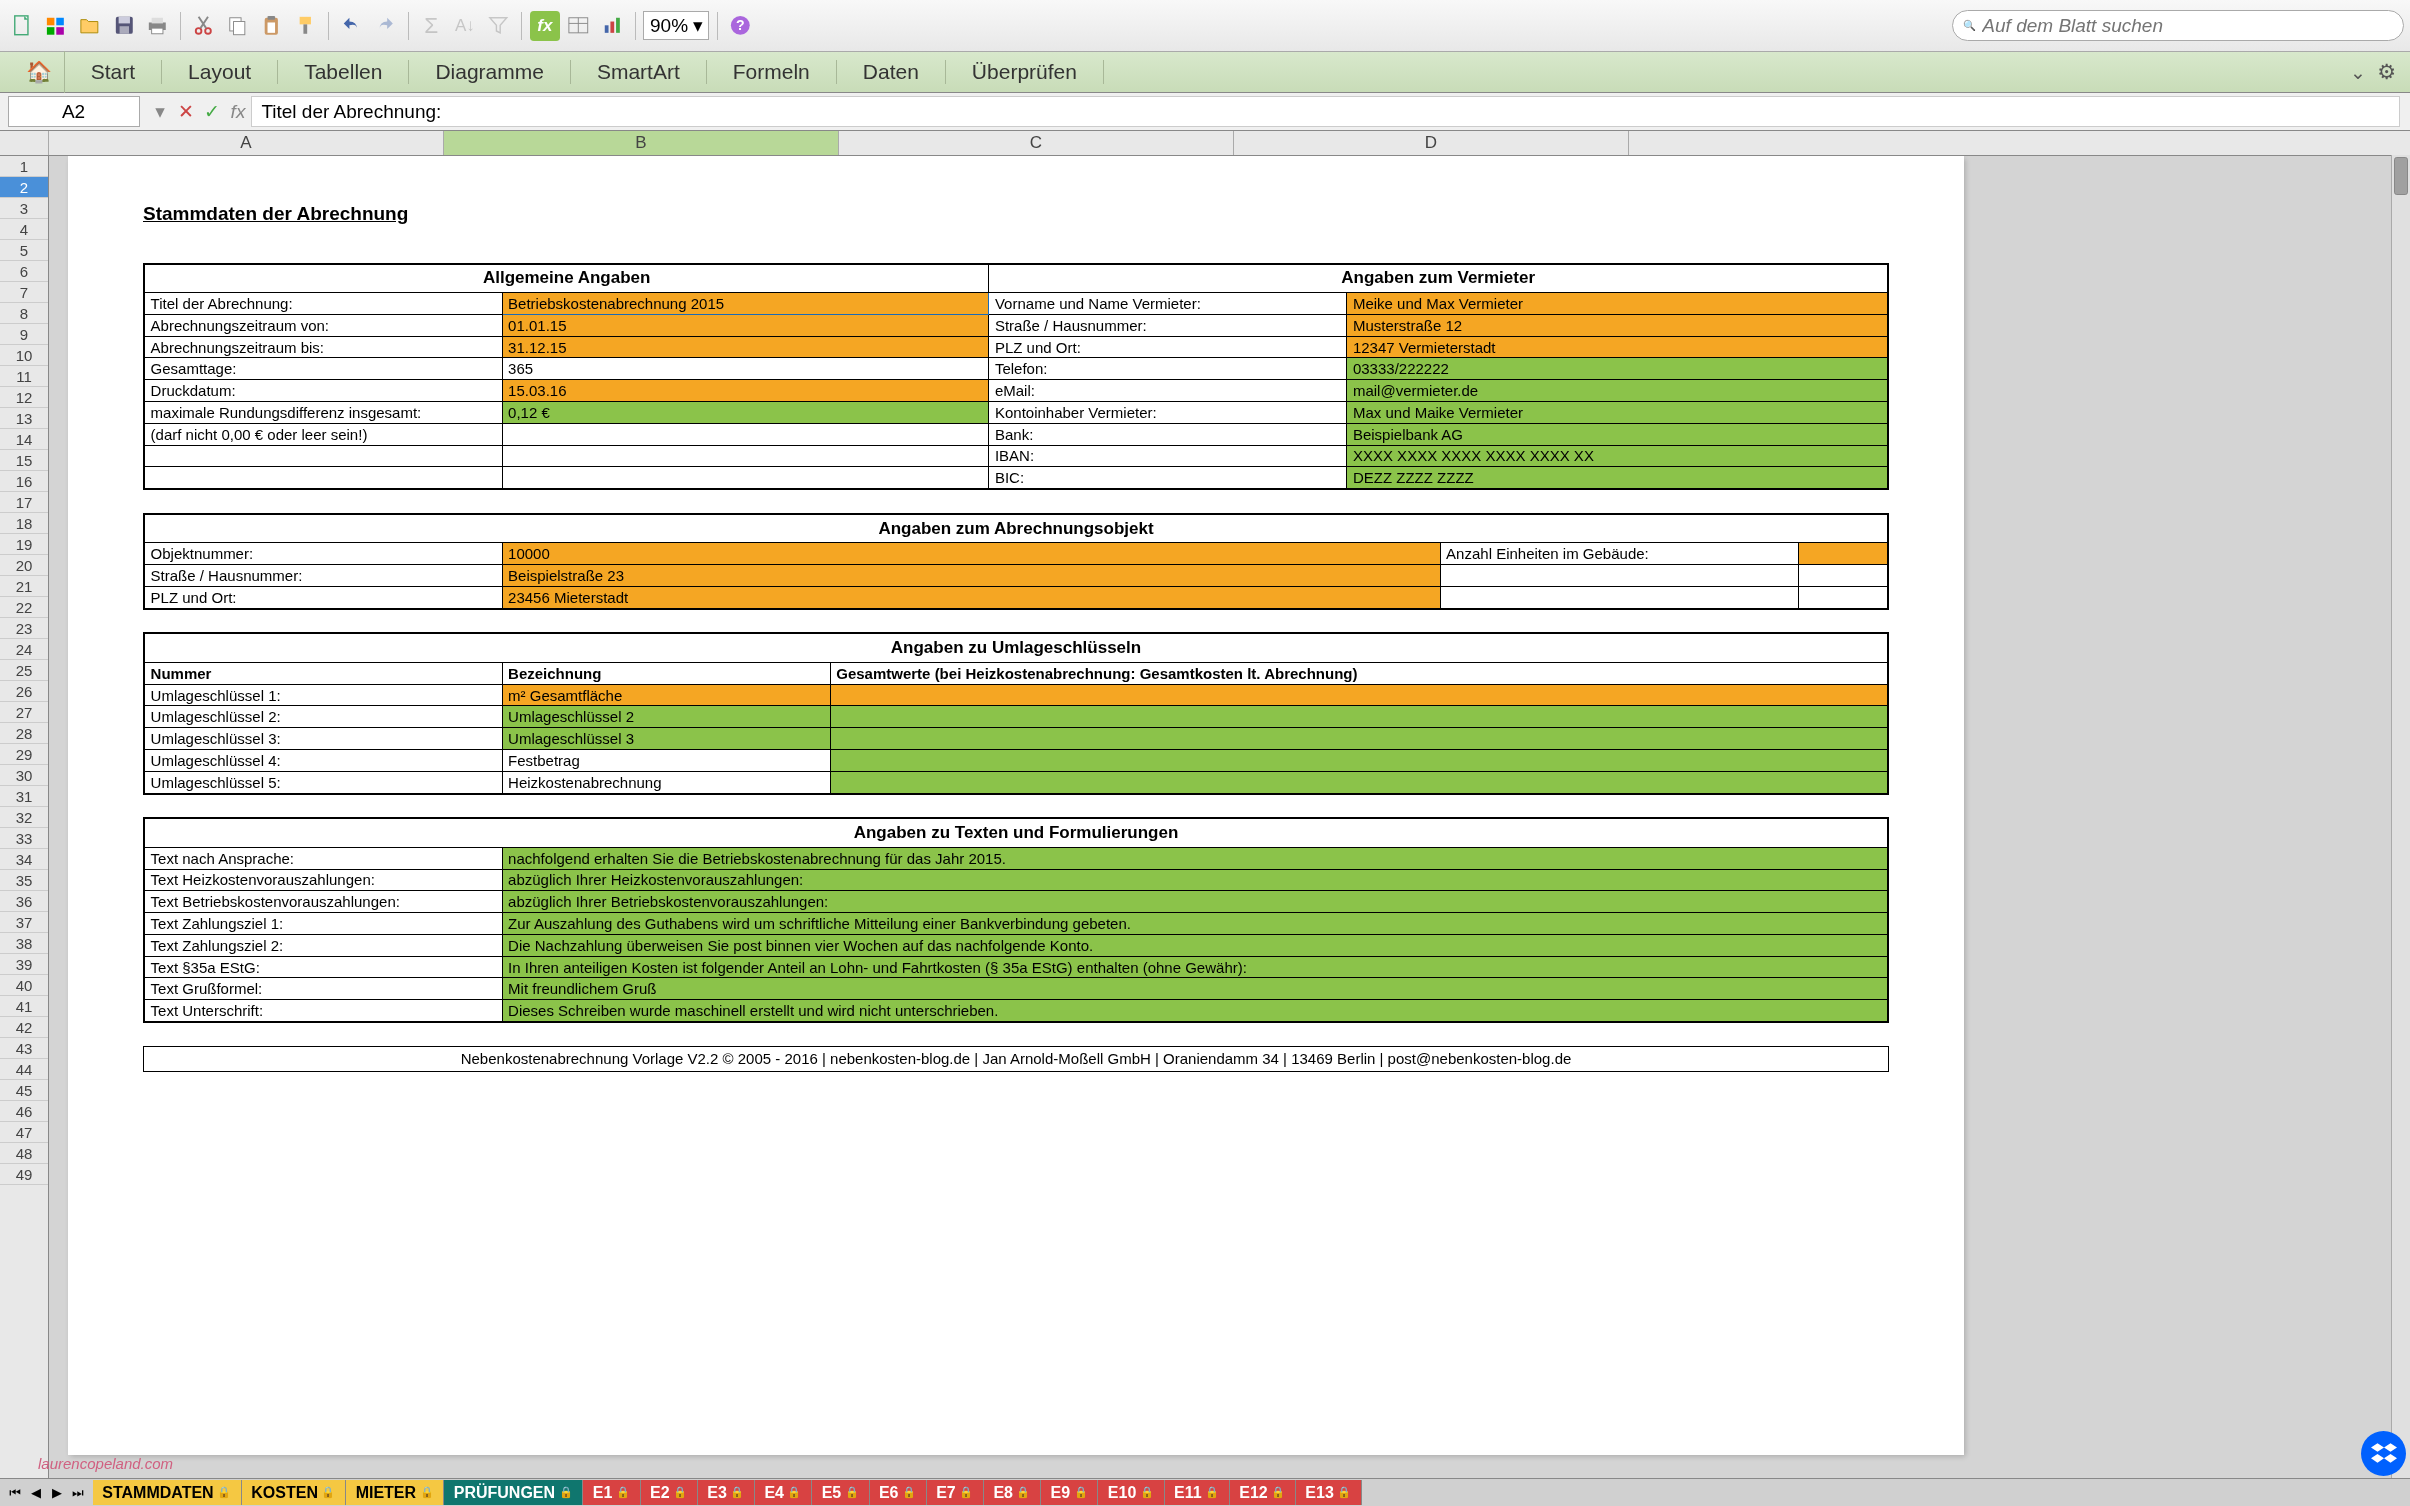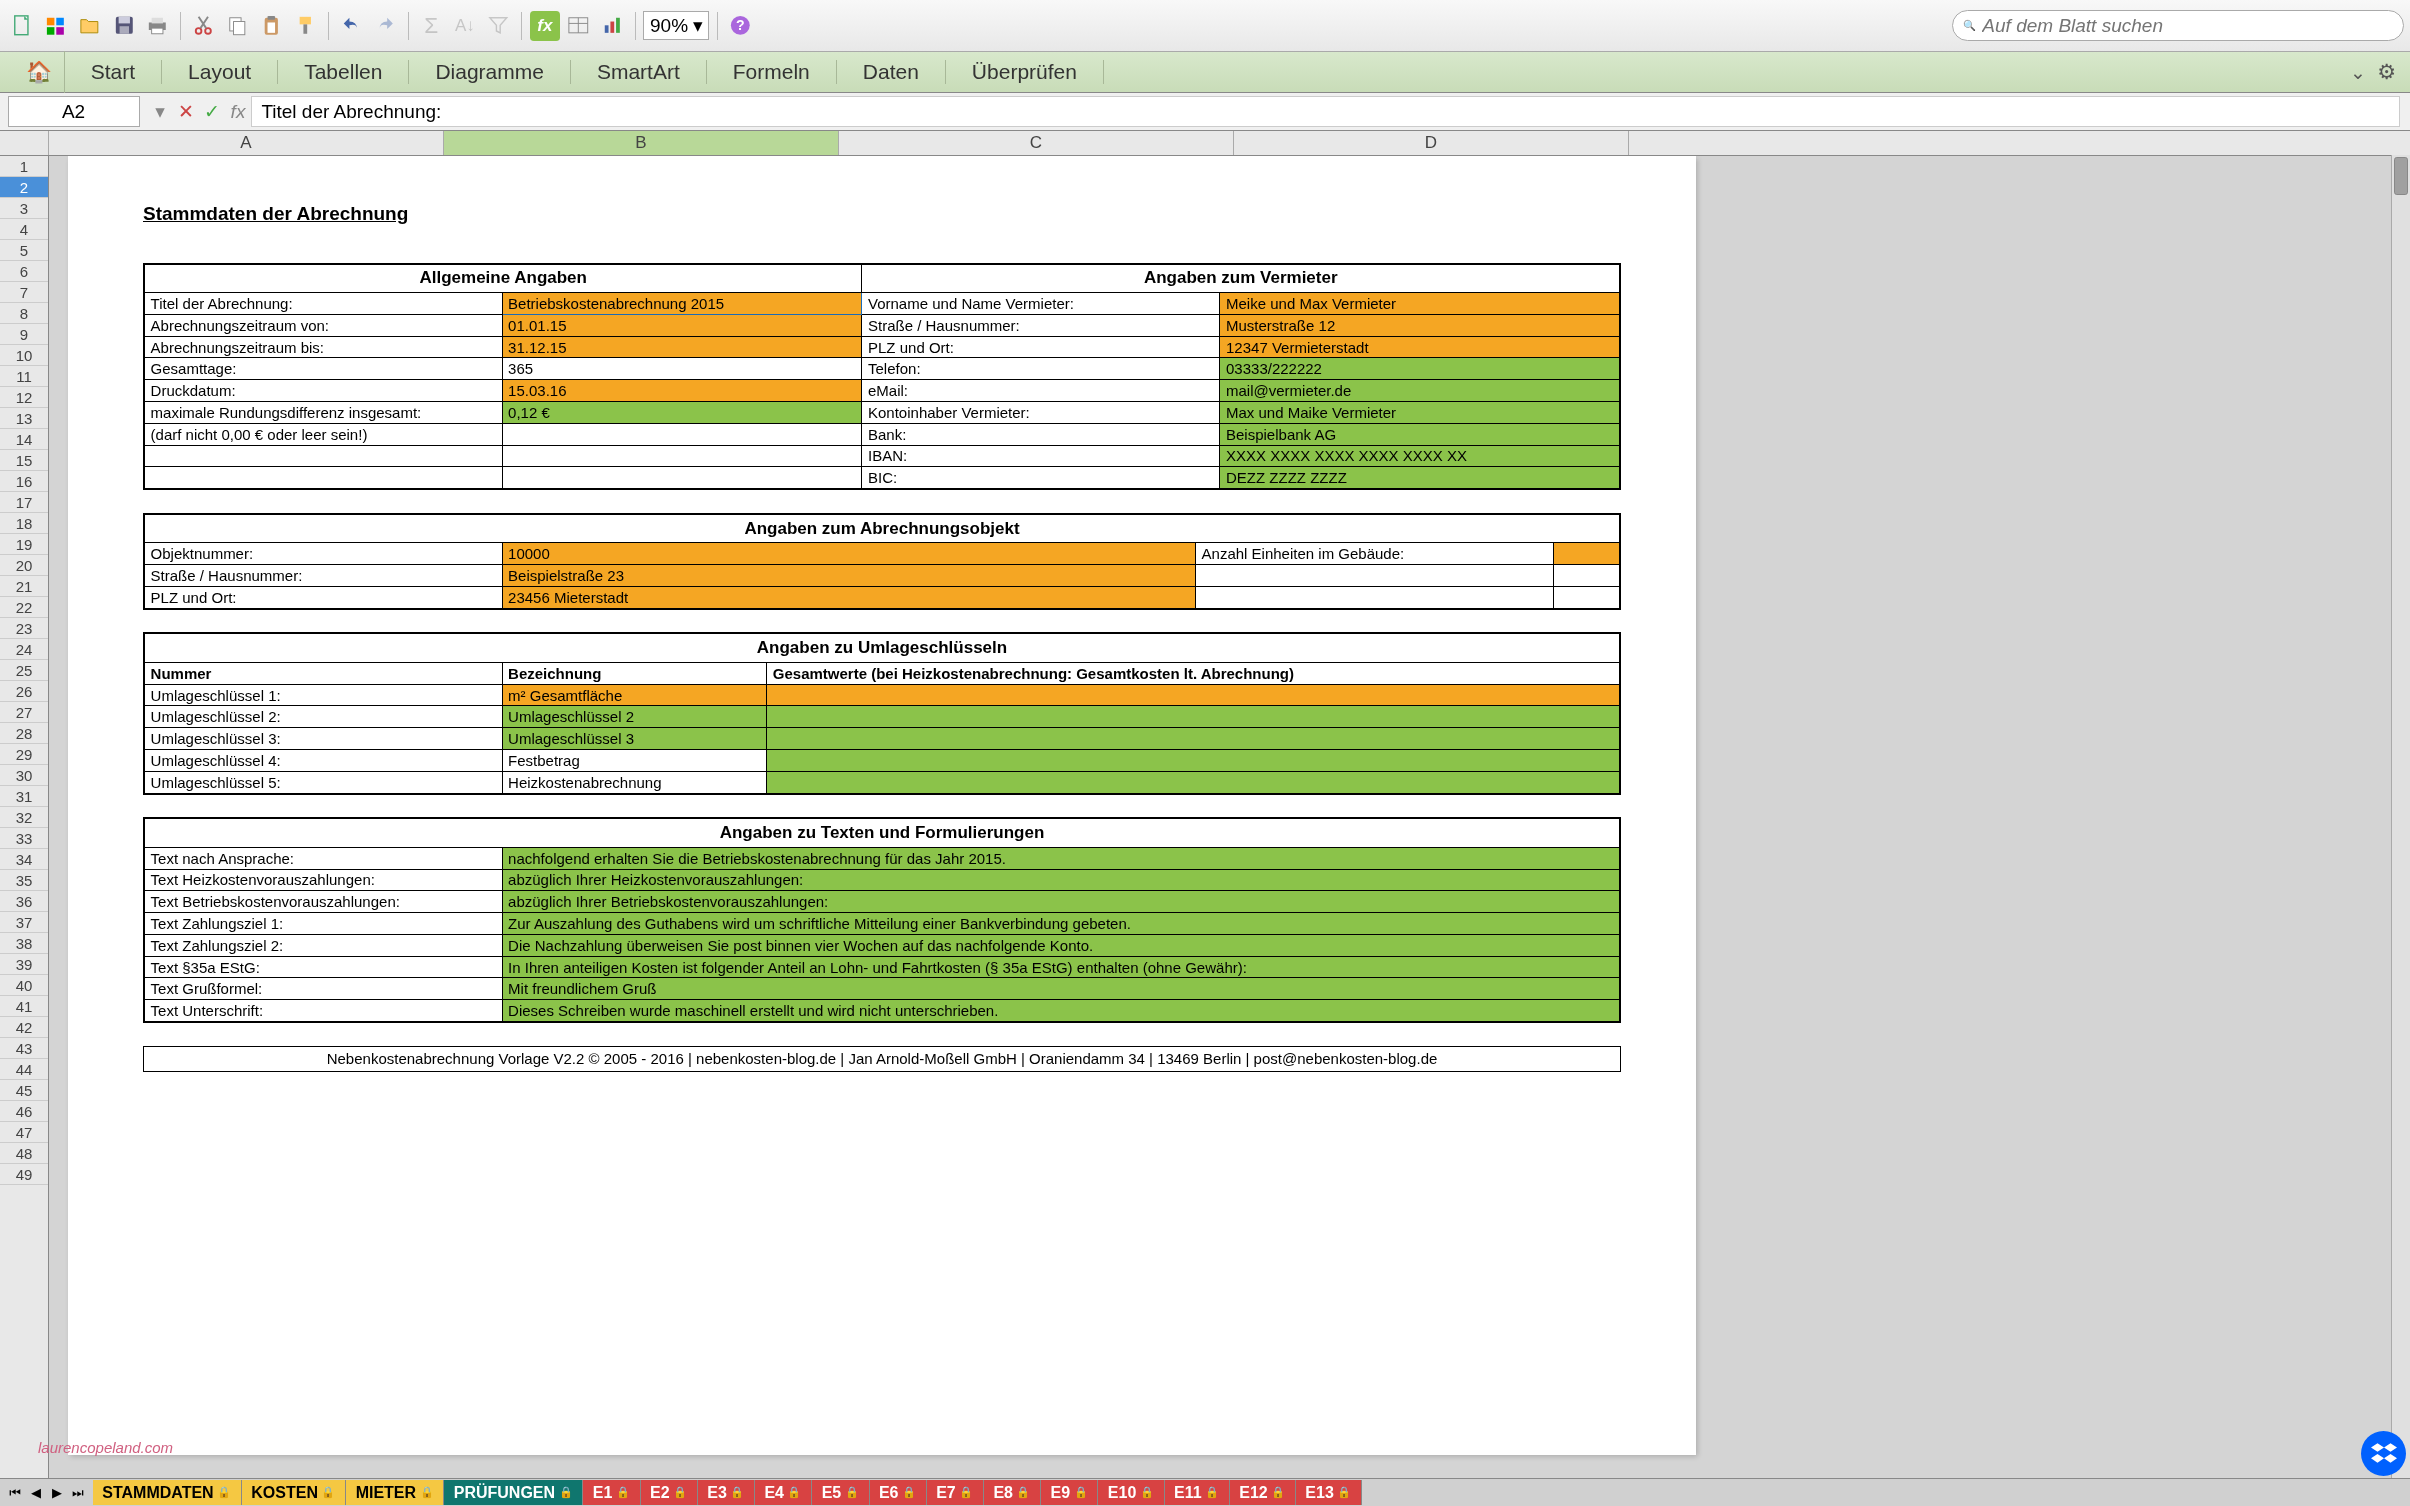--- a/index.html
+++ b/index.html
@@ -73,21 +73,21 @@
     .corner { width: 49px; border-right: 0.9px solid #aaa; }
     .col-header { border-right: 0.9px solid #aaa; text-align: center; font-size: 17px; line-height: 24.5px; color: #444; }
     
     
     .grid-area { display: flex; height: calc(100% - 184px); }
     .row-headers { width: 49px; background: #e8e8e8; border-right: 0.9px solid #888; }
     .row-header { height: 21px; text-align: center; font-size: 15px; color: #444; border-bottom: 0.9px solid #ccc; line-height: 21px; }
     .row-header.sel { background: #4a90d9; color: white; }
     
     .sheet-canvas { flex: 1; background: #d4d4d4; overflow: auto; position: relative; }
-    .page { background: white; width: 1628px; margin: 0 19px; padding: 47px 75px; min-height: 1299px; box-shadow: 1.9px 1.9px 5.6px rgba(0,0,0,0.2); }
+    .page { background: white; width: 1896px; margin: 0 19px; padding: 47px 75px; min-height: 1299px; box-shadow: 1.9px 1.9px 5.6px rgba(0,0,0,0.2); }
     
     
     .doc-title { font-size: 19px; font-weight: bold; text-decoration: underline; margin-bottom: 38px; }
     
     .tbl { width: 100%; border-collapse: collapse; margin-bottom: 22.6px; border: 2.8px solid black; }
     .tbl th { font-size: 17px; font-weight: bold; text-align: center; padding: 3.8px; border: 0.9px solid black; background: white; }
     .tbl td { font-size: 15px; padding: 1.9px 5.6px; border: 0.9px solid black; }
     .lbl { width: 358px; }
     .orange { background: #f5a623; }
     .green { background: #8bc34a; }
@@ -108,21 +108,21 @@
       border-top: 0.9px solid #888;
     }
     .tab-nav { display: flex; gap: 1.9px; padding: 0 5.6px; }
     .tab-nav-btn { width: 19px; height: 19px; display: flex; align-items: center; justify-content: center; font-size: 13px; cursor: pointer; }
     .sheet-tab { padding: 3.8px 9.4px; font-size: 16px; font-weight: bold; border-right: 0.9px solid #888; cursor: pointer; display: flex; align-items: center; gap: 3.8px; }
     .st-yellow { background: #f5c842; }
     .st-blue { background: #0f766e; color: white; }
     .st-red { background: #d84242; color: white; }
     .lock-icon { font-size: 11.3px; }
     .dropbox-badge { position: fixed; bottom: 30px; right: 3.8px; width: 45px; height: 45px; background: #0061fe; border-radius: 50%; display: flex; align-items: center; justify-content: center; color: white; font-size: 22.6px; }
-    .watermark { position: fixed; bottom: 50px; left: 38px; font-size: 15px; color: #d06080; font-style: italic; }
+    .watermark { position: fixed; bottom: 34px; left: 38px; font-size: 15px; color: #d06080; font-style: italic; }
     
     .vscroll { position: absolute; right: 0; top: 155px; bottom: 28px; width: 19px; background: #e0e0e0; border-left: 0.9px solid #aaa; }
     .vscroll-thumb { background: #a0a0a0; border: 0.9px solid #888; border-radius: 2.8px; margin: 1.9px; height: 38px; }
   </style>
 </head>
 <body>
 
 <div class="toolbar">
   <div class="toolbar-icon">
       <svg width="22.6" height="22.6" viewBox="0 0 24 24">

